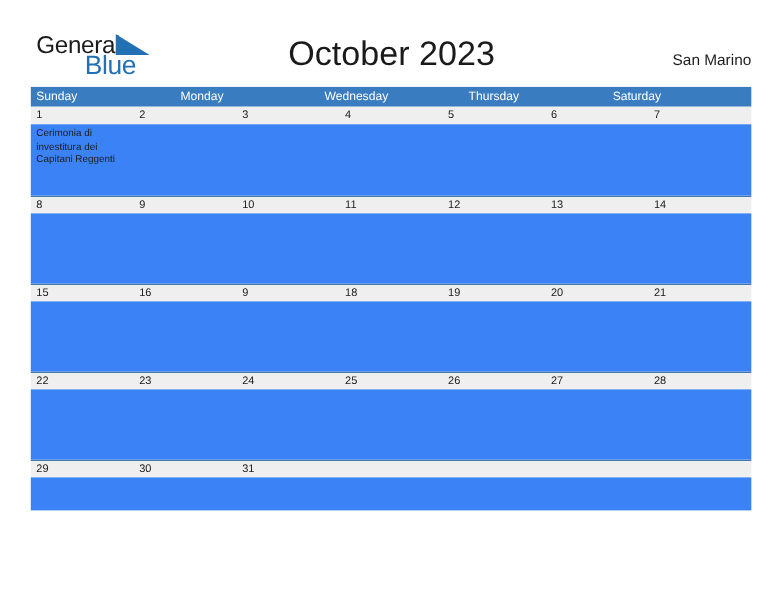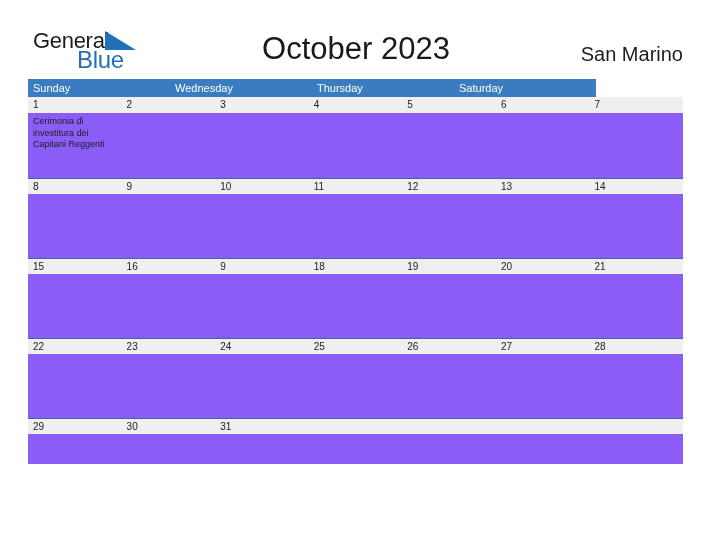--- a/index.html
+++ b/index.html
@@ -30,46 +30,46 @@
 
   .cal-title {
     position:absolute; left:0; top:30px; width:712px;
     text-align:center;
     font-size:31px; line-height:38px; font-weight:400;
     color:#1a1a1a; letter-spacing:0px;
   }
 
   .cal-location {
     position:absolute; right:29px; top:45px;
-    font-size:20px; line-height:18px; color:#1d1d1d; font-weight:400;
+    font-size:14px; line-height:18px; color:#1d1d1d; font-weight:400;
     text-align:right;
   }
 
   
   .cal { position:absolute; left:28px; top:79px; width:655px; }
 
-  .weekdays { display:flex; width:568px; height:18px; background:#3a7cc0; }
+  .weekdays { display:flex; width:655px; height:18px; background:#3a7cc0; }
   .weekday {
     flex:1 1 0; min-width:0;
     color:#ffffff; font-size:11px; line-height:18px;
     padding-left:5px; font-weight:400; white-space:nowrap;
   }
 
   .week { width:655px; }
   .week-dates {
     display:flex; width:655px; height:16px;
     background:#efefef; border-top:1px solid #2e6da8;
   }
   .week.first .week-dates { border-top:none; }
   .daynum {
     flex:1 1 0; min-width:0;
     font-size:10px; line-height:16px; color:#202020;
     padding-left:5px; font-weight:400;
   }
-  .week-body { display:flex; width:655px; background:#8b5cf6; }
+  .week-body { display:flex; width:655px; background:#3b82f6; }
   .week.w1 .week-body { height:65px; }
   .week.w2 .week-body, .week.w3 .week-body,
   .week.w4 .week-body { height:64px; }
   .week.w5 .week-body { height:30px; }
 
   .daycell { flex:1 1 0; min-width:0; padding:3px 6px 0 5px; }
   .event {
     font-size:9px; line-height:11.5px; color:#202020;
     word-wrap:break-word; font-weight:400;
   }
@@ -94,20 +94,21 @@
     <div class="cal-title">October 2023</div>
 
     <div class="cal-location">San Marino</div>
 
   </div>
 
   <div class="cal">
 
     <div class="weekdays">
       <div class="weekday">Sunday</div>
+      <div class="weekday">Monday</div>
       <div class="weekday">Wednesday</div>
       <div class="weekday">Thursday</div>
       <div class="weekday">Saturday</div>
     </div>
 
     <div class="week first w1">
       <div class="week-dates">
         <div class="daynum">1</div>
         <div class="daynum">2</div>
         <div class="daynum">3</div>

